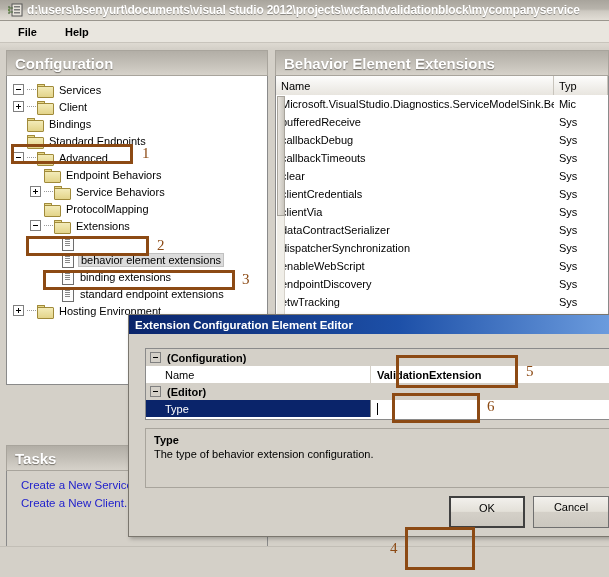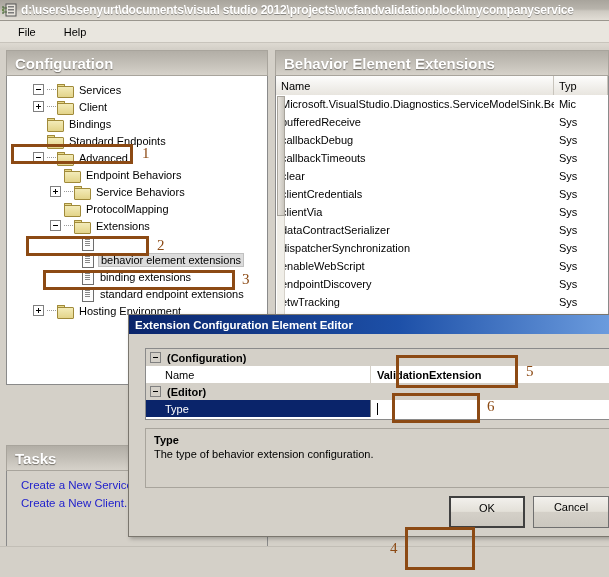--- a/index.html
+++ b/index.html
@@ -17,21 +17,21 @@
     background: #d4d0c8;
     overflow: hidden;
   }
 
   
   #titlebar {
     position: absolute; left: 0; top: 0; width: 609px; height: 21px;
     background: linear-gradient(to bottom, #a8a49c 0%, #b8b4ac 45%, #cdc9c1 55%, #e2ded6 100%);
     border-bottom: 1px solid #9a968e;
     display: flex; align-items: center;
-    padding-left: 2px;
+    padding-left: 8px;
     overflow: hidden;
   }
   #titlebar .tb-icon {
     width: 16px; height: 16px; flex: none;
     margin-right: 3px;
     position: relative;
   }
   #titlebar .tb-text {
     color: #ffffff;
     font-size: 12px;
@@ -45,20 +45,21 @@
   #menubar {
     position: absolute; left: 0; top: 21px; width: 609px; height: 22px;
     background: #e9e6df;
     border-bottom: 1px solid #c8c4bc;
     display: flex; align-items: center;
   }
   #menubar .mi {
     padding: 2px 10px; margin-left: 8px;
     font-size: 11px; color: #000;
     cursor: default;
+    font-weight: bold;
   }
   .menubar-shadow {
     position: absolute; left:0; top: 43px; width: 609px; height: 6px;
     background: linear-gradient(to bottom, #dedad2, #d4d0c8);
   }
 
   
   #left-col {
     position: absolute; left: 6px; top: 50px; width: 262px; height: 520px;
   }
@@ -81,21 +82,20 @@
   #tree-box {
     position: absolute; left: 0; top: 26px; width: 262px; height: 309px;
     background: #ffffff;
     border: 1px solid #8a8a8a;
     border-top: none;
     overflow: hidden;
   }
   #tree-inner {
     position: relative;
     padding: 5px 0 0 6px;
-    margin-left: 20px;
   }
   .tnode {
     position: relative;
     height: 17px;
     display: flex; align-items: center;
     white-space: nowrap;
     font-size: 11px;
     color: #000;
   }
   .tnode .expander {

